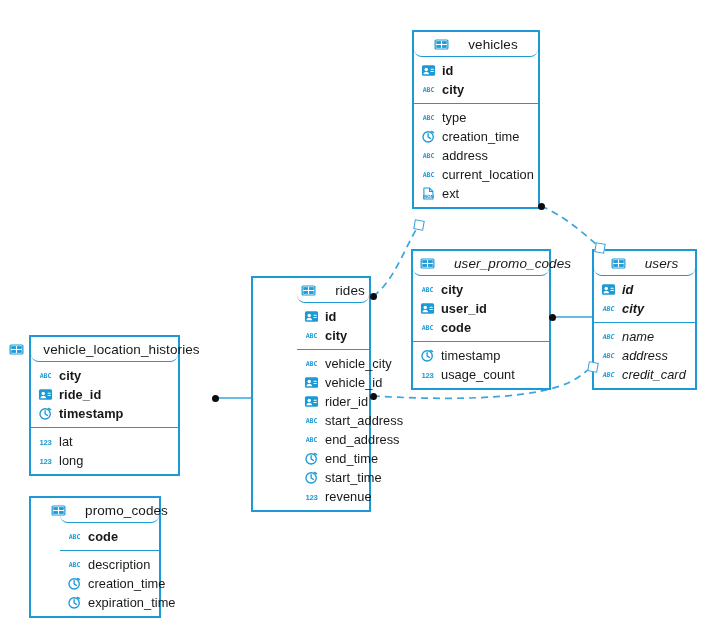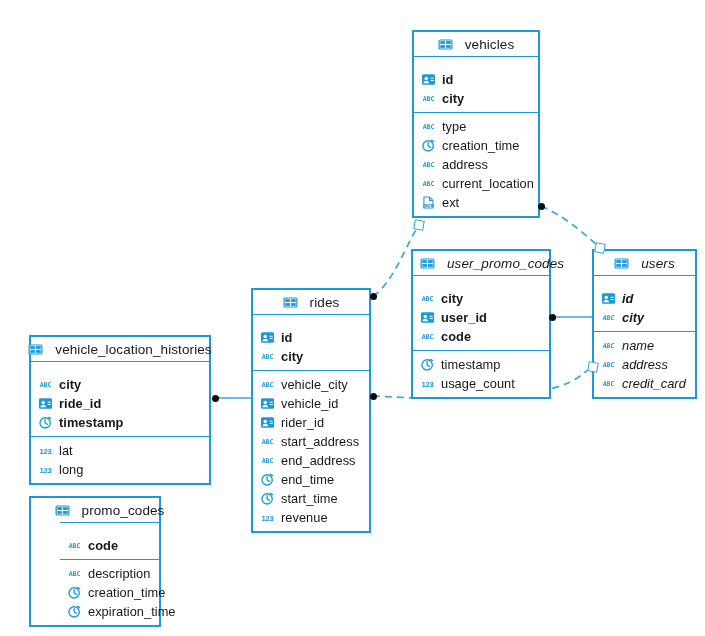--- a/index.html
+++ b/index.html
@@ -16,32 +16,33 @@
   .table{
     position:absolute;
     background:#ffffff;
     border:2px solid #1b9ad6;
     box-sizing:border-box;
     z-index:5;
   }
   .thead{
     height:25px;
     display:flex;align-items:center;justify-content:center;
-    gap:12px;
+    gap:19px;
     border-bottom:1px solid #1b9ad6;
     box-sizing:border-box;
     padding:0 7px;
     background:#ffffff;
+    border-radius:8px;
   }
   .thead.left{justify-content:flex-start;font-style:italic;}
   .tname{
     font-size:13.5px;color:#16181a;white-space:nowrap;letter-spacing:.1px;
   }
   .section{padding:4px 0 4px 0;}
-  .section.pk{border-bottom:1px solid #1b9ad6;margin-top:9px;}
+  .section.pk{border-bottom:1px solid #1b9ad6;}
   .row{
     display:flex;align-items:center;gap:6px;
     height:19px;padding:0 6px 0 7px;white-space:nowrap;
   }
   .cname{font-size:12.8px;color:#16181a;letter-spacing:.05px;}
   .pk .cname{font-weight:bold;}
 
   
   .ico{width:15px;height:15px;flex:0 0 15px;display:block;}
   .ico svg{display:block;width:15px;height:15px;}
@@ -272,21 +273,21 @@
         <div class="row">
           <span class="ico">
             <svg viewBox="0 0 16 16">
               <text x="8" y="10.6" text-anchor="middle" font-family="DejaVu Sans Mono, monospace" font-size="7.1" font-weight="bold" fill="#1b9ad6" letter-spacing="-0.2">ABC</text>
             </svg>
           </span>
           <span class="cname">credit_card</span>
         </div>
       </div>
     </div>
-    <div class="table" style="left: 251px; top: 288px; width: 120px;">
+    <div class="table" style="left: 251px; top: 276px; width: 120px; padding-left: 44px;">
       <div class="thead">
         <span class="ico">
           <svg viewBox="0 0 16 16">
             <rect x="1.2" y="3.2" width="13.6" height="9.6" rx="1.1" fill="#ffffff" stroke="#1b9ad6" stroke-width="1.3"></rect>
             <rect x="2.4" y="4.4" width="5.0" height="3.0" fill="#1b9ad6"></rect>
             <rect x="8.6" y="4.4" width="5.0" height="3.0" fill="#1b9ad6"></rect>
             <rect x="2.4" y="8.6" width="5.0" height="3.0" fill="#1b9ad6"></rect>
             <rect x="8.6" y="8.6" width="5.0" height="3.0" fill="#1b9ad6"></rect>
           </svg>
         </span>
@@ -386,21 +387,21 @@
         <div class="row">
           <span class="ico">
             <svg viewBox="0 0 16 16">
               <text x="8" y="11.2" text-anchor="middle" font-family="Liberation Sans, sans-serif" font-size="8.3" font-weight="bold" fill="#1b9ad6" letter-spacing="-0.3">123</text>
             </svg>
           </span>
           <span class="cname">revenue</span>
         </div>
       </div>
     </div>
-    <div class="table" style="left: 29px; top: 335px; width: 182px;">
+    <div class="table" style="left: 29px; top: 335px; width: 151px;">
       <div class="thead">
         <span class="ico">
           <svg viewBox="0 0 16 16">
             <rect x="1.2" y="3.2" width="13.6" height="9.6" rx="1.1" fill="#ffffff" stroke="#1b9ad6" stroke-width="1.3"></rect>
             <rect x="2.4" y="4.4" width="5.0" height="3.0" fill="#1b9ad6"></rect>
             <rect x="8.6" y="4.4" width="5.0" height="3.0" fill="#1b9ad6"></rect>
             <rect x="2.4" y="8.6" width="5.0" height="3.0" fill="#1b9ad6"></rect>
             <rect x="8.6" y="8.6" width="5.0" height="3.0" fill="#1b9ad6"></rect>
           </svg>
         </span>

